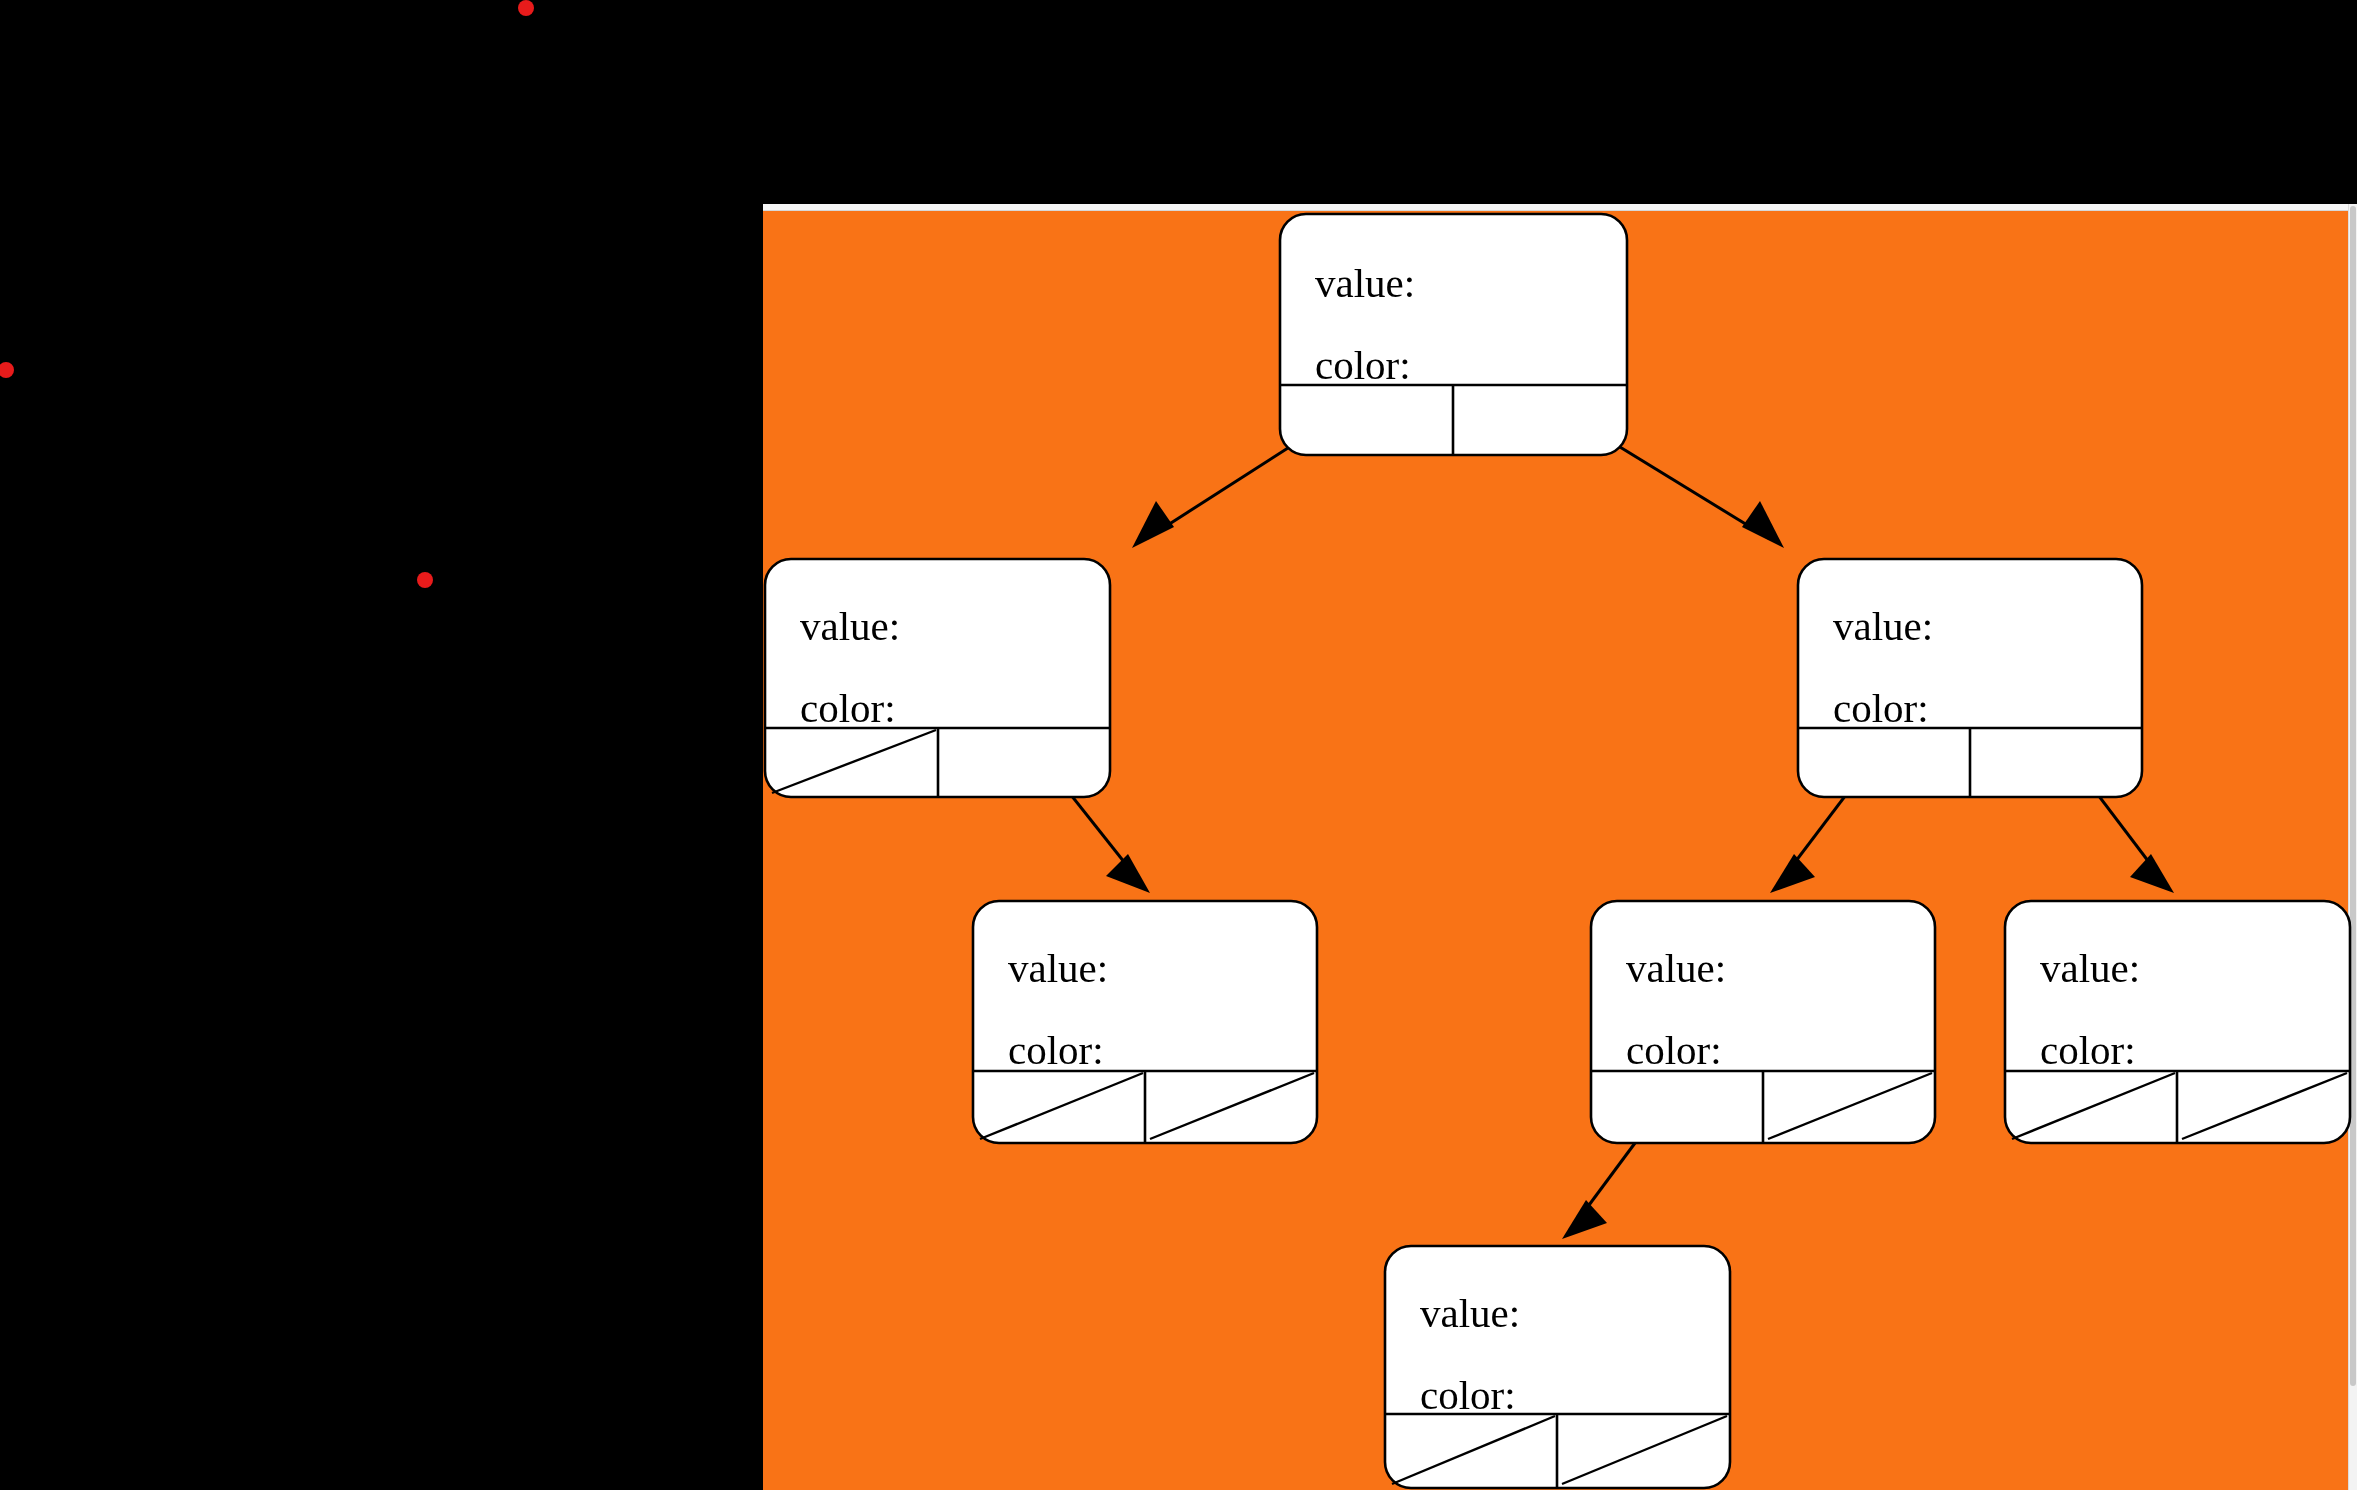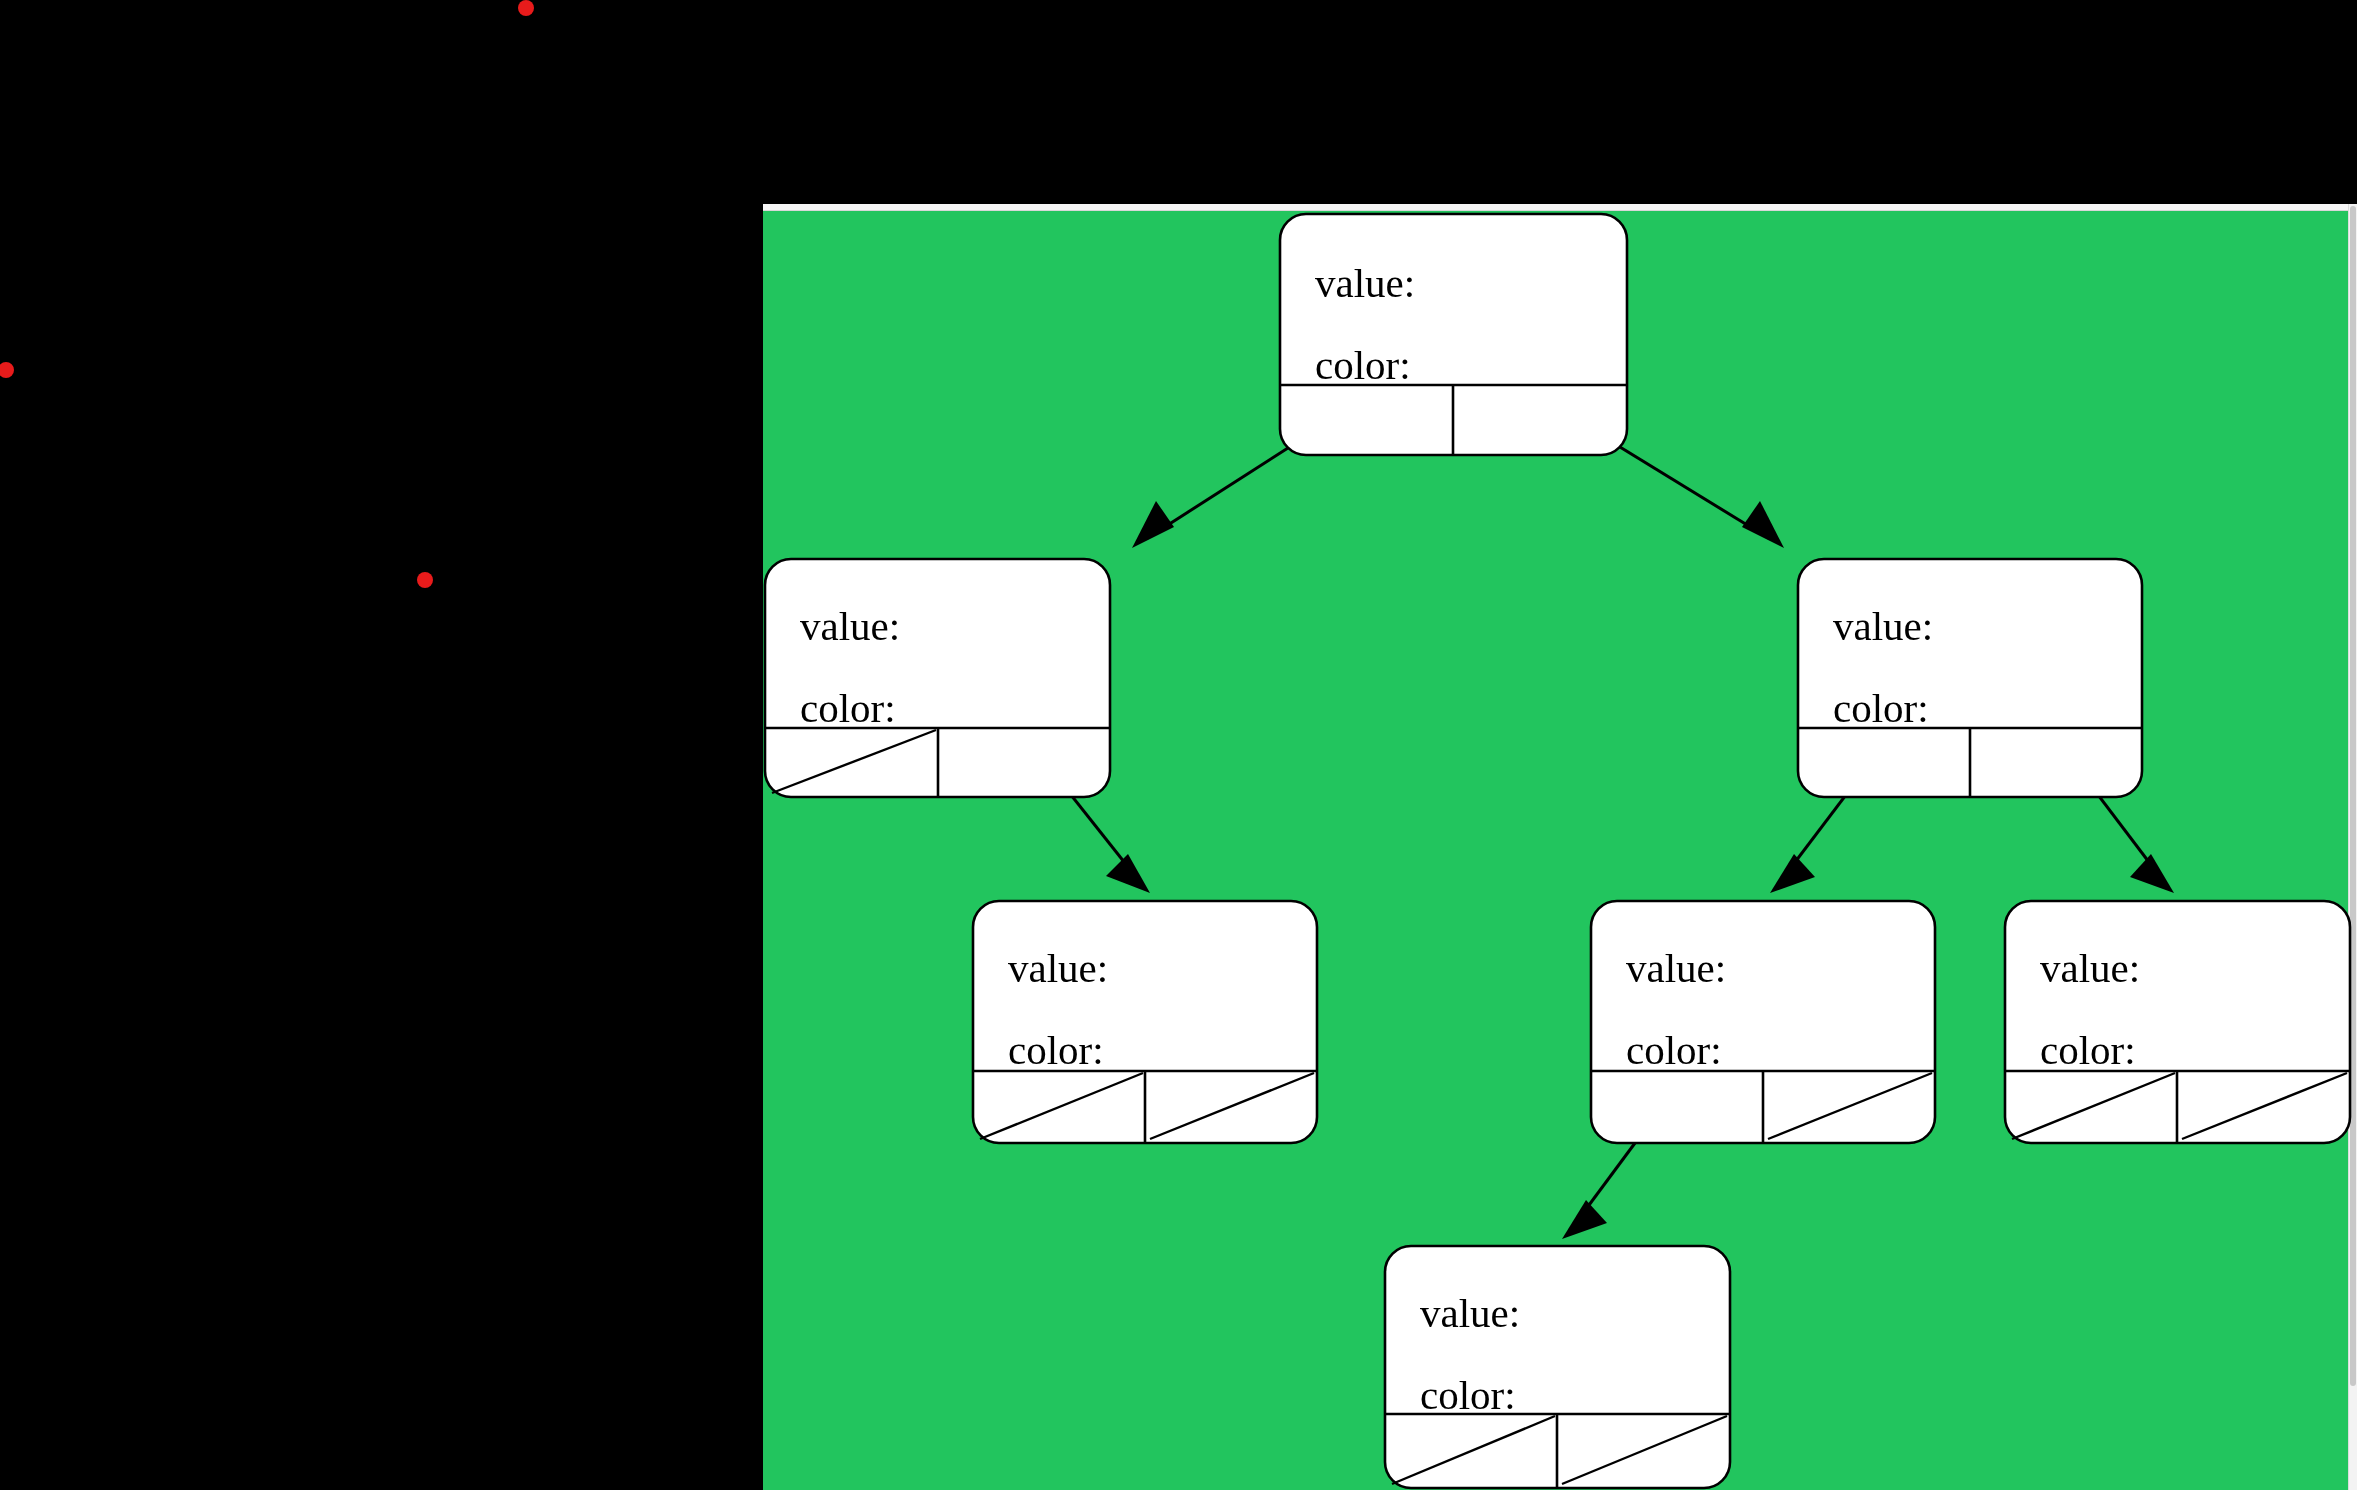--- a/index.html
+++ b/index.html
@@ -21,21 +21,21 @@
     inset: 0;
     background: #000000;
   }
   .marker-dot {
     position: absolute;
     border-radius: 50%;
     background: #e81b1b;
   }
   .diagram-panel {
     position: absolute;
-    background: #22c55e;
+    background: #f97316;
     overflow: hidden;
   }
   .panel-topstrip {
     position: absolute;
     left: 0;
     top: 0;
     width: 100%;
     background: #f6f6f6;
     border-bottom: 1px solid #d8d8d8;
   }

